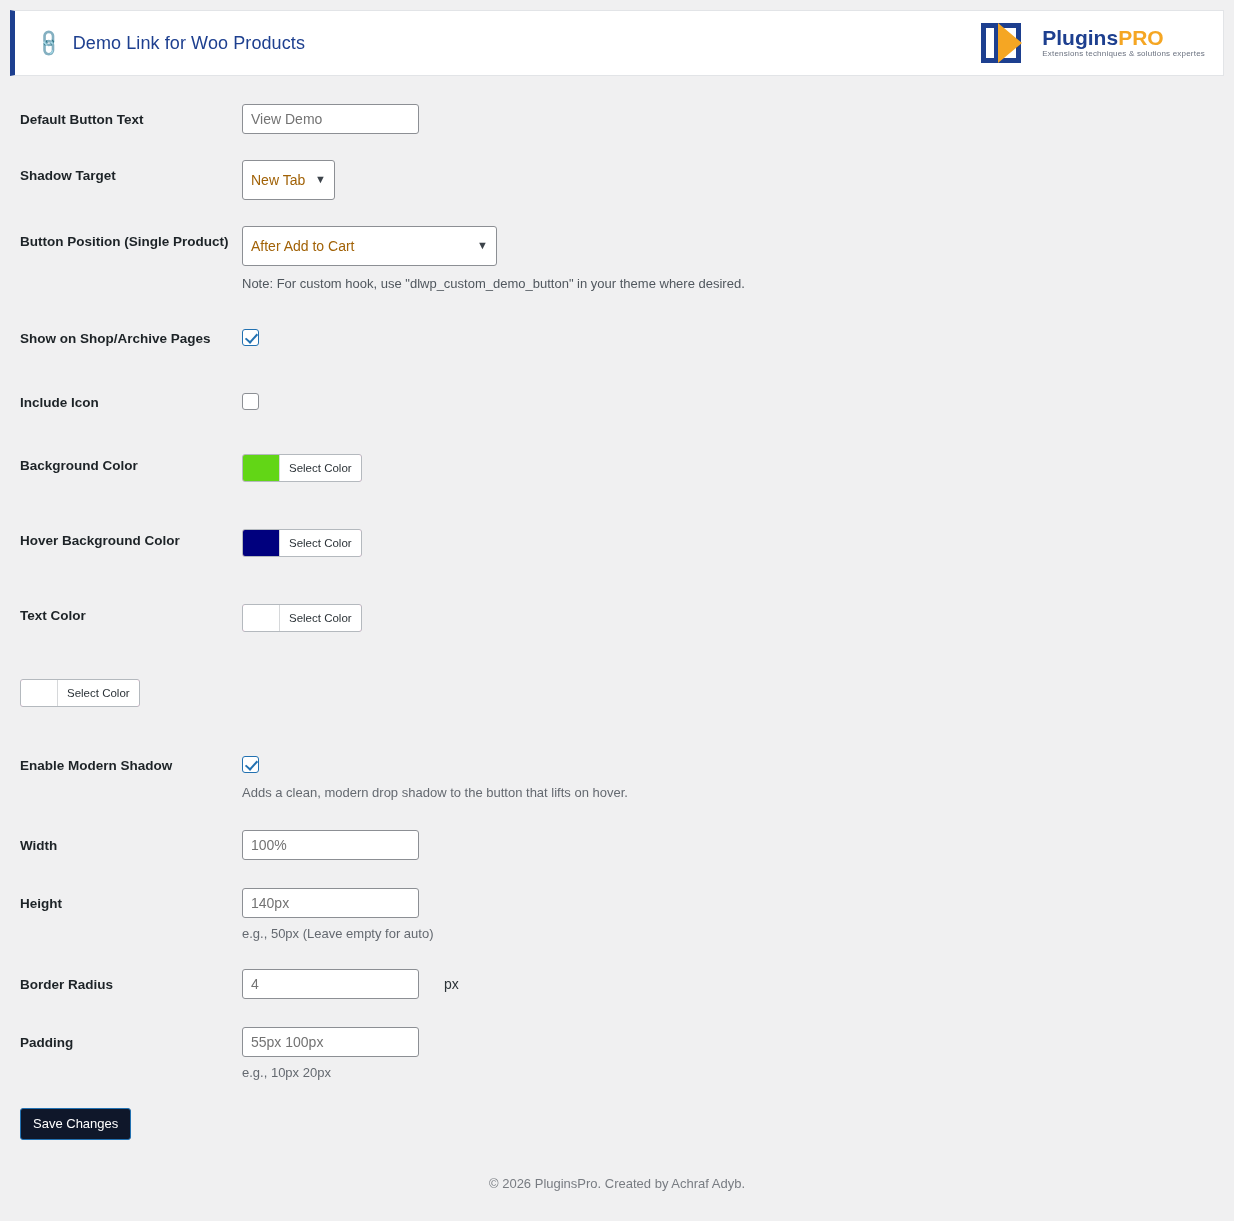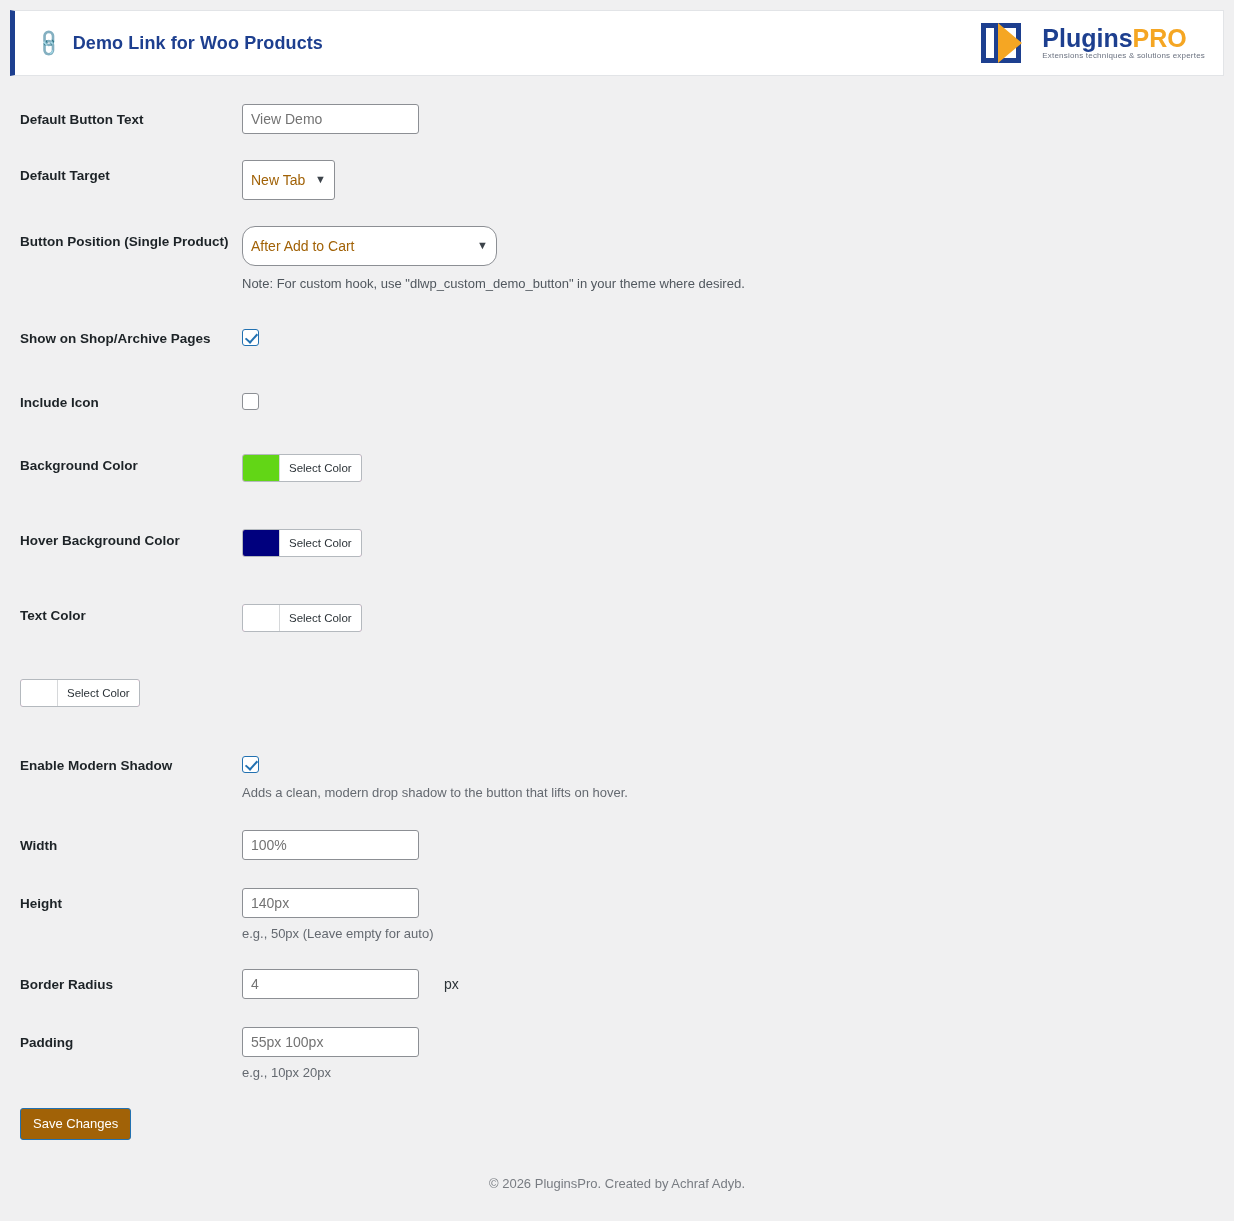--- a/index.html
+++ b/index.html
@@ -37,21 +37,21 @@
   }
   .link-icon {
     font-size: 19px;
     color: #e08a2e;
     transform: rotate(-45deg);
     display: inline-block;
     line-height: 1;
   }
   .header-title {
     font-size: 18px;
-    font-weight: bold;
+    font-weight: normal;
     color: #1d3f8f;
     letter-spacing: .1px;
   }
 
   
   .logo {
     display: flex;
     align-items: center;
     gap: 7px;
   }
@@ -78,21 +78,21 @@
   .logo-mark .arrow2 {
     position: absolute;
     left: 13px; top: 2px;
     width: 0; height: 0;
     border-top: 20px solid transparent;
     border-bottom: 20px solid transparent;
     border-left: 18px solid #1d3f8f;
   }
   .logo-text { line-height: 1.05; }
   .logo-text .lt-main {
-    font-size: 25px;
+    font-size: 21px;
     font-weight: bold;
     color: #1d3f8f;
   }
   .logo-text .lt-main em {
     font-style: normal;
     color: #f5a623;
   }
   .logo-text .lt-sub {
     font-size: 8px;
     color: #6b7280;
@@ -155,21 +155,21 @@
   .select-wrap .chev {
     position: absolute;
     right: 9px;
     top: 50%;
     transform: translateY(-60%);
     pointer-events: none;
     color: #3c434a;
     font-size: 11px;
   }
   select.sel-sm { width: 93px; }
-  select.sel-lg { width: 255px; border-radius: 13px; }
+  select.sel-lg { width: 255px; }
 
   .note {
     font-size: 13px;
     color: #50575e;
     margin-top: 9px;
     line-height: 1.4;
   }
   .hint {
     font-size: 13px;
     color: #646970;
@@ -228,21 +228,21 @@
 
   .unit {
     font-size: 14px;
     color: #2c3338;
     margin-left: 25px;
   }
   .inline { display: flex; align-items: center; }
 
   .save-btn {
     margin: 22px 0 0 0;
-    background: #a16207;
+    background: #0f172a;
     border: 1px solid #2271b1;
     color: #fff;
     font-size: 13px;
     font-family: "Liberation Sans", sans-serif;
     padding: 7px 12px;
     border-radius: 3px;
     cursor: pointer;
     line-height: 1.2;
   }
 
@@ -279,21 +279,21 @@
 <div class="form">
 
   <div class="row">
     <div class="label">Default Button Text</div>
     <div class="field">
       <input type="text" class="w-175" value="View Demo" style="">
     </div>
   </div>
 
   <div class="row" style="margin-top:24px;">
-    <div class="label">Default Target</div>
+    <div class="label">Shadow Target</div>
     <div class="field">
       <span class="select-wrap">
         <select class="sel-sm">
           <option>New Tab</option>
         </select>
         <span class="chev">▼</span>
       </span>
     </div>
   </div>
 

